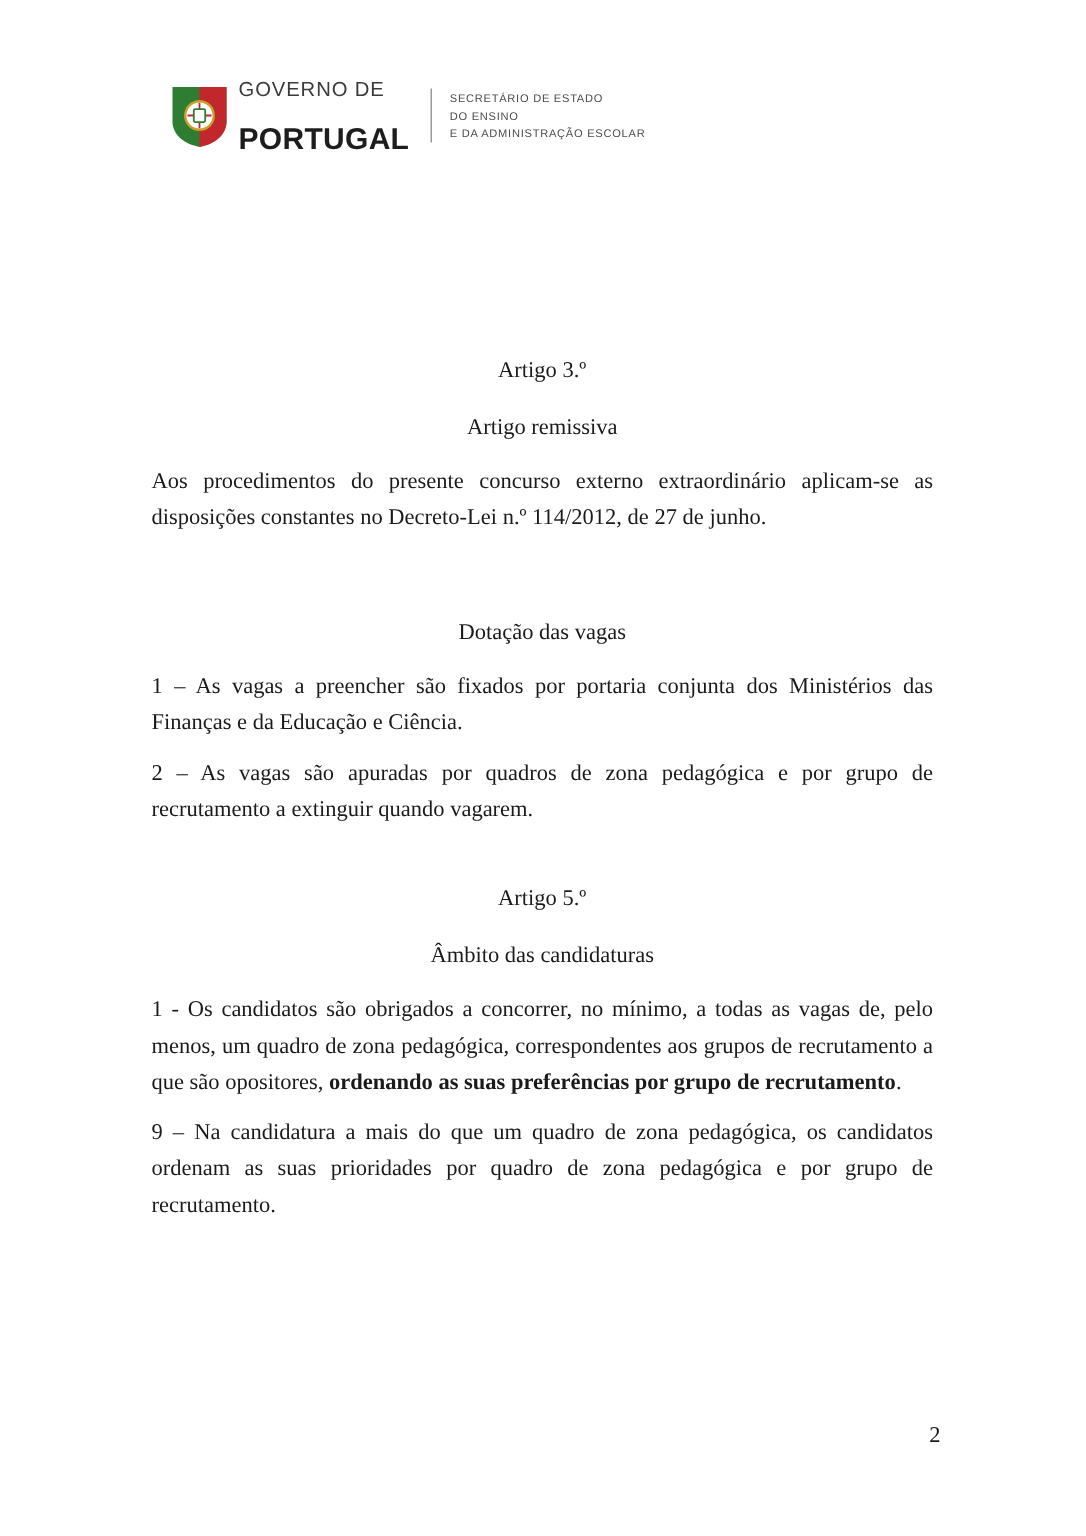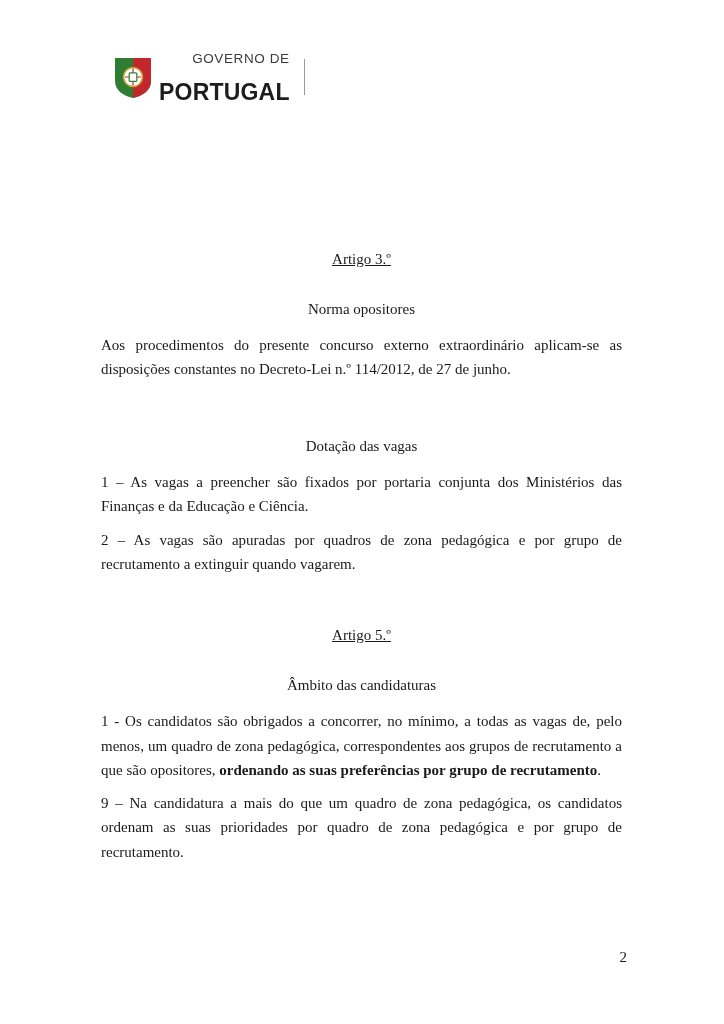--- a/index.html
+++ b/index.html
@@ -44,25 +44,24 @@
     line-height: 1;
     padding-top: 2px;
   }
   .gov-words .l1 {
     font-family: "Liberation Sans", sans-serif;
     font-size: 13.5px;
     letter-spacing: 0.6px;
     color: #3b3b3b;
     font-weight: 400;
     display: block;
-    text-align: right;
   }
   .gov-words .l2 {
     font-family: "Liberation Sans", sans-serif;
-    font-size: 23px;
+    font-size: 20px;
     letter-spacing: 0.2px;
     color: #1d1d1d;
     font-weight: bold;
     display: block;
     margin-top: 16px;
   }
 
   .vrule {
     width: 1px;
     height: 36px;
@@ -86,23 +85,22 @@
   .content {
     position: absolute;
     left: 101px;
     top: 236px;
     width: 521px;
   }
 
   .art-title {
     text-align: center;
     font-size: 15px;
-    margin: 12px;
+    margin: 0;
     line-height: 1.5;
-    text-decoration: underline;
   }
   .art-sub {
     text-align: center;
     font-size: 15px;
     margin: 0;
     line-height: 1.5;
     padding-top: 15px;
   }
   .para {
     font-size: 15px;
@@ -142,26 +140,31 @@
       </svg>
     </div>
 
     <div class="gov-words">
       <span class="l1">GOVERNO DE</span>
       <span class="l2">PORTUGAL</span>
     </div>
 
     <div class="vrule"></div>
 
+    <div class="sec-words">
+      <span>SECRETÁRIO DE ESTADO</span>
+      <span>DO ENSINO</span>
+      <span>E DA ADMINISTRAÇÃO ESCOLAR</span>
+    </div>
   </div>
 
   <div class="content">
 
     <p class="art-title">Artigo 3.º</p>
-    <p class="art-sub">Norma opositores</p>
+    <p class="art-sub">Artigo remissiva</p>
     <p class="para">Aos procedimentos do presente concurso externo extraordinário aplicam-se as disposições constantes no Decreto-Lei n.º 114/2012, de 27 de junho.</p>
 
     <div class="gap-block"></div>
 
     <p class="art-sub">Dotação das vagas</p>
     <p class="para">1 – As vagas a preencher são fixados por portaria conjunta dos Ministérios das Finanças e da Educação e Ciência.</p>
     <p class="para tight">2 – As vagas são apuradas por quadros de zona pedagógica e por grupo de recrutamento a extinguir quando vagarem.</p>
 
     <div class="gap-block small"></div>
 

